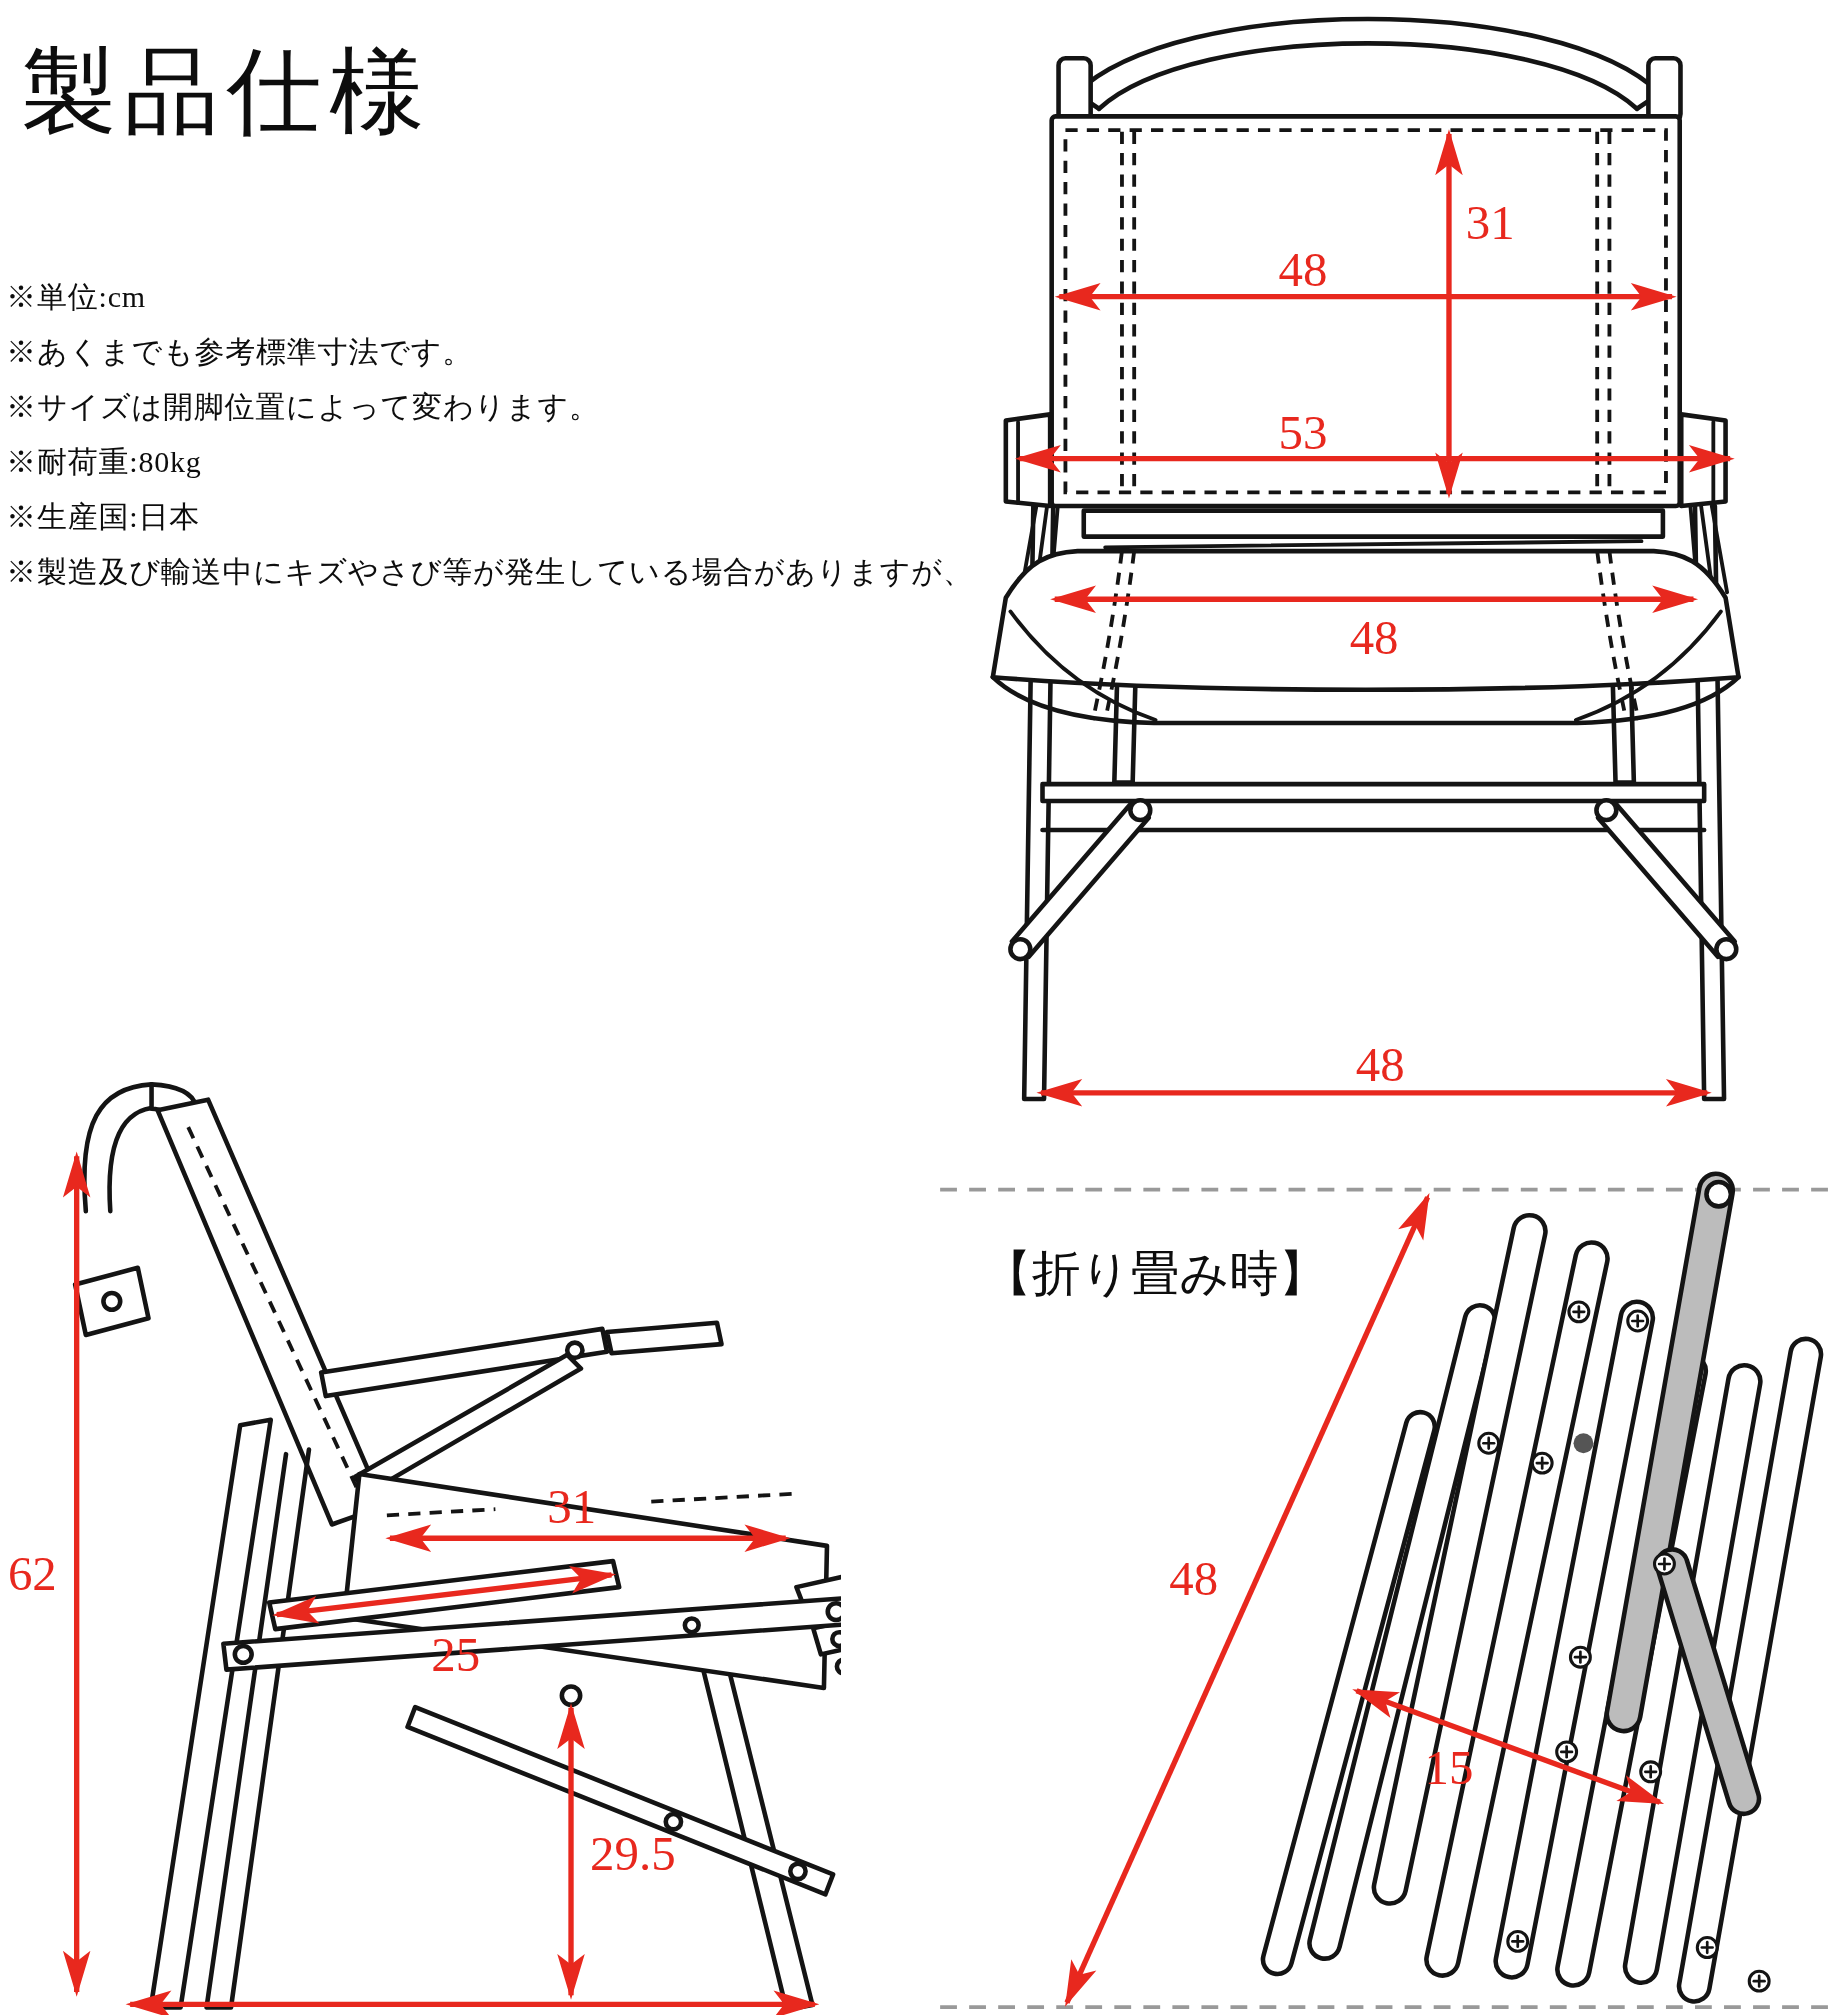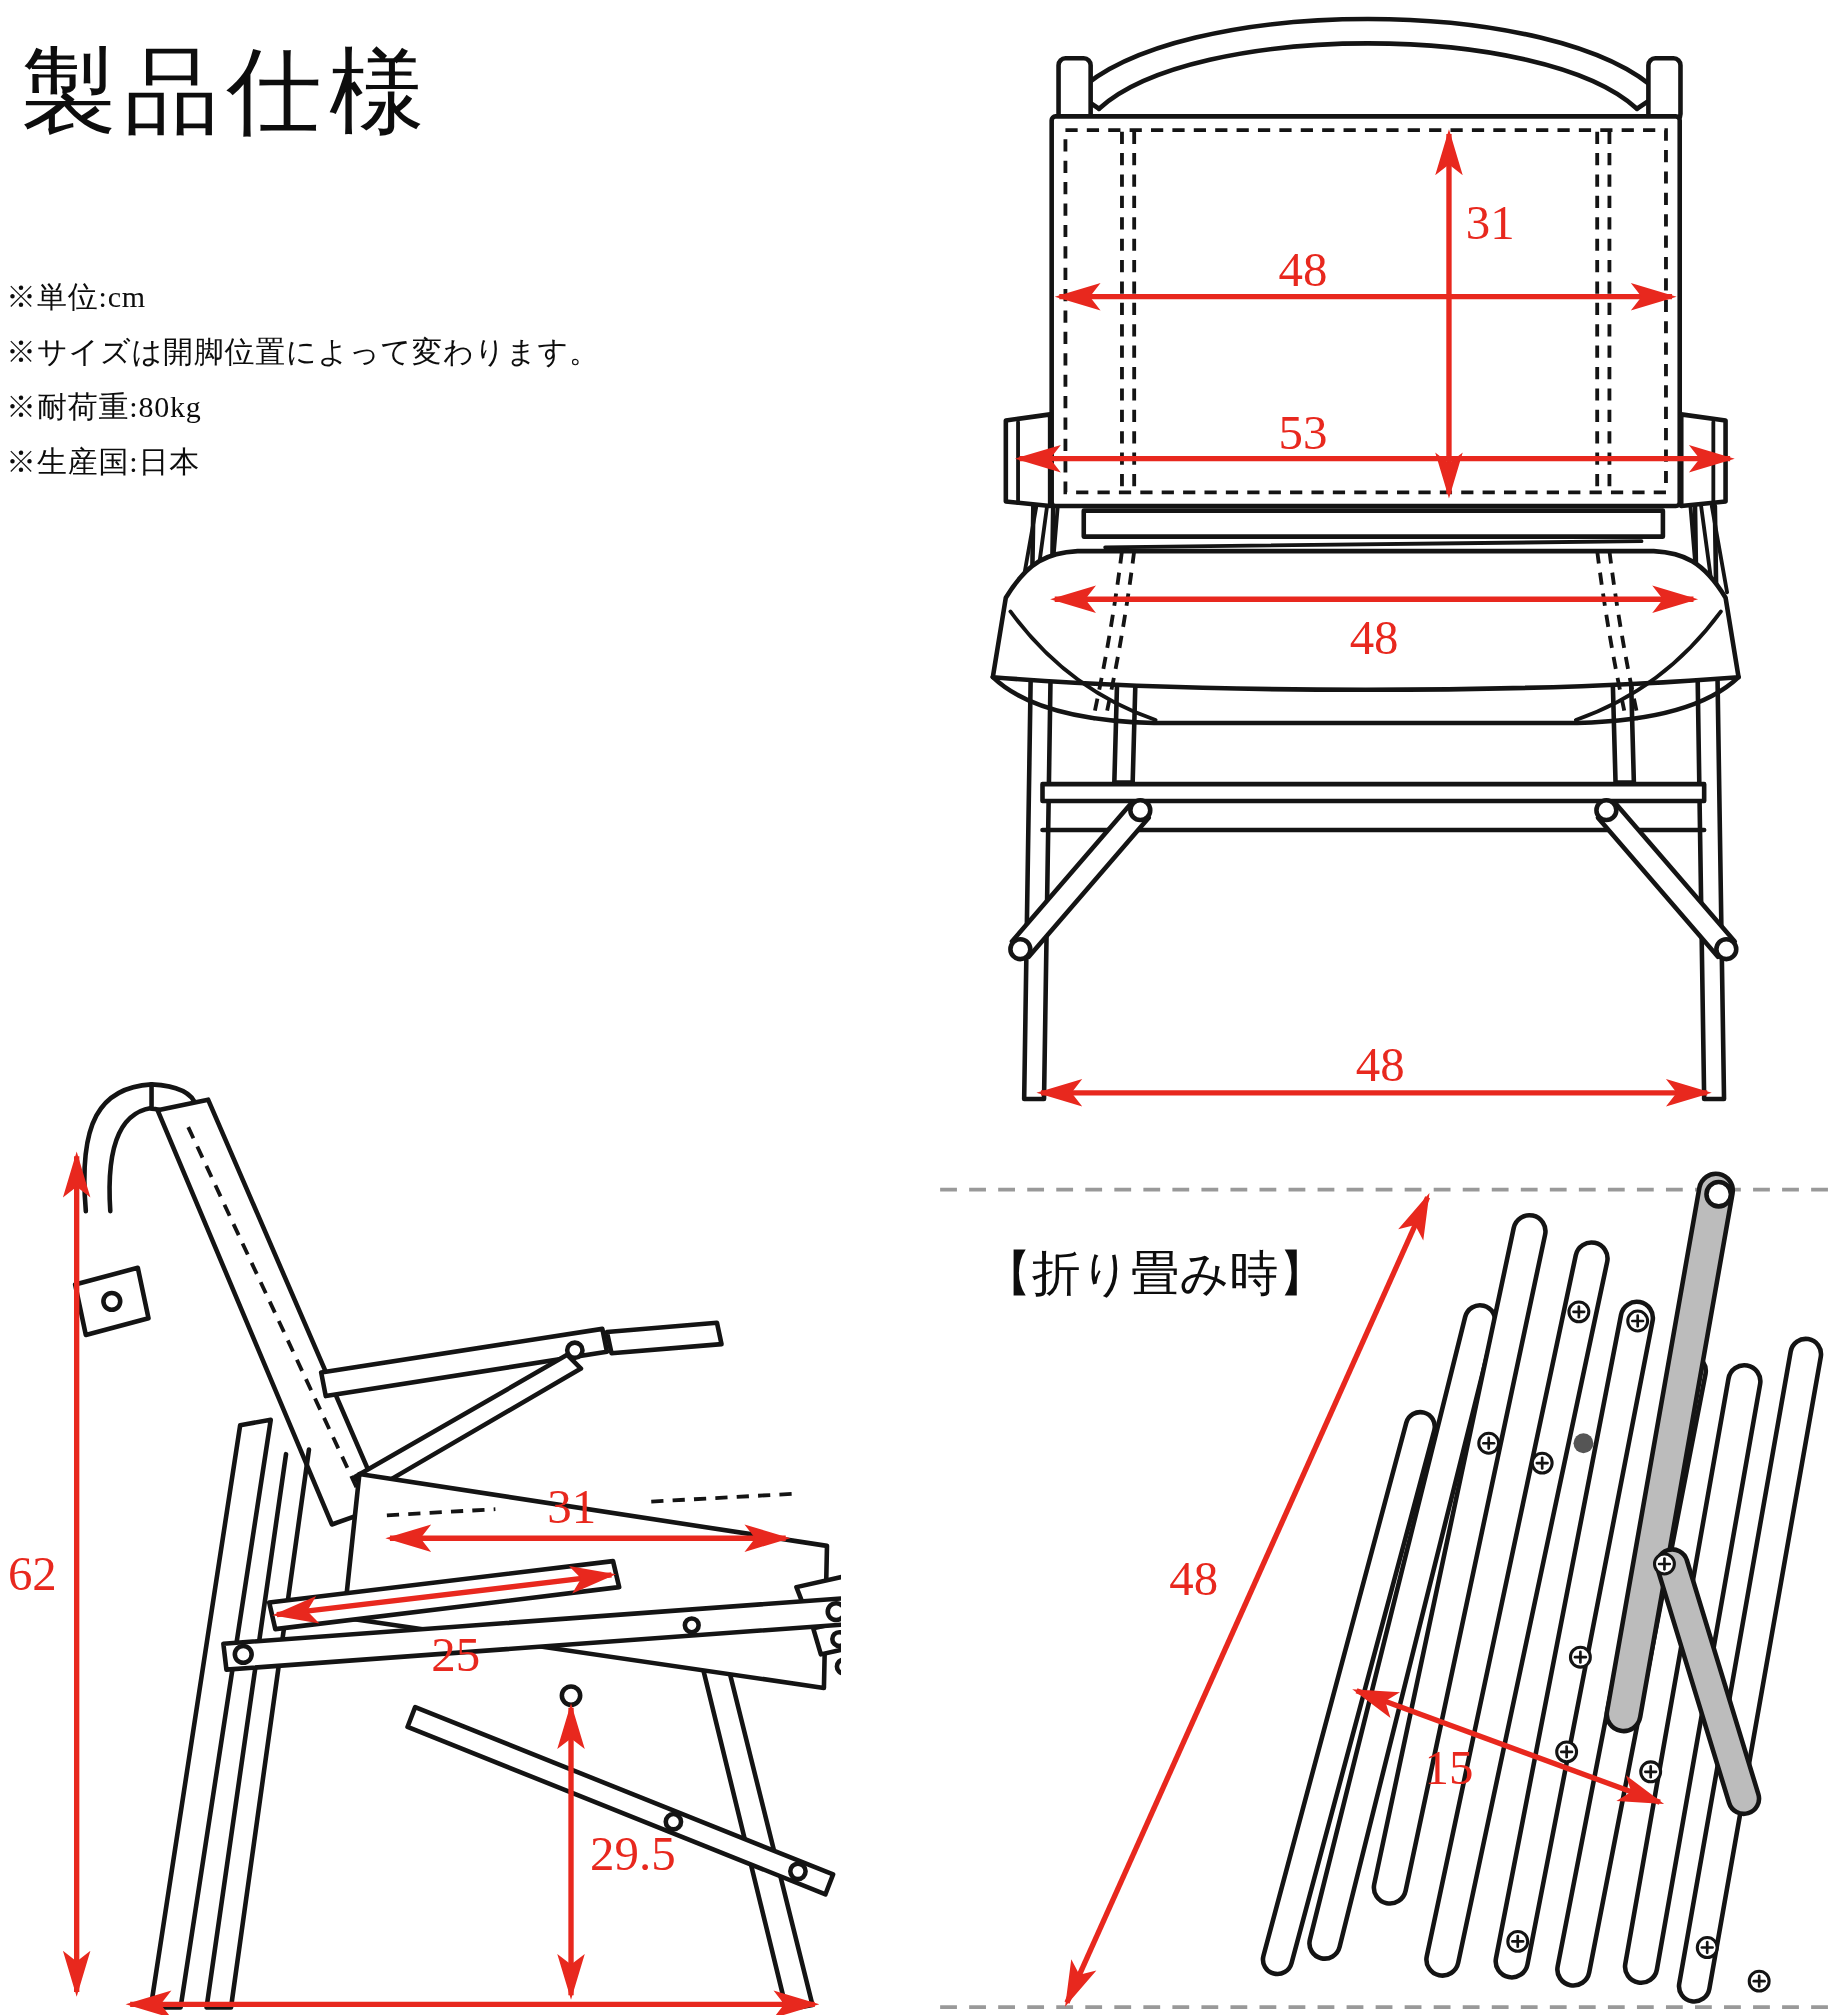--- a/index.html
+++ b/index.html
@@ -30,23 +30,25 @@
 </style>
 </head>
 <body>
 
 <div class="canvas">
 
   <div class="page-title">製品仕様</div>
 
   <div class="notes">
     <div class="note-line">※単位:cm</div>
+    <div class="note-line">※あくまでも参考標準寸法です。</div>
     <div class="note-line">※サイズは開脚位置によって変わります。</div>
     <div class="note-line">※耐荷重:80kg</div>
     <div class="note-line">※生産国:日本</div>
+    <div class="note-line">※製造及び輸送中にキズやさび等が発生している場合がありますが、</div>
   </div>
 
   <svg id="front-svg" class="view-svg" width="952" height="1116" viewBox="1150 0 1246 1460">
     <defs>
       <marker id="ah-front" markerUnits="userSpaceOnUse" markerWidth="64" markerHeight="44" refX="56" refY="22" orient="auto-start-reverse">
         <path d="M62 22 L2 4 L16 22 L2 40 Z" fill="#e8281e"></path>
       </marker>
     </defs>
 
     <g>

